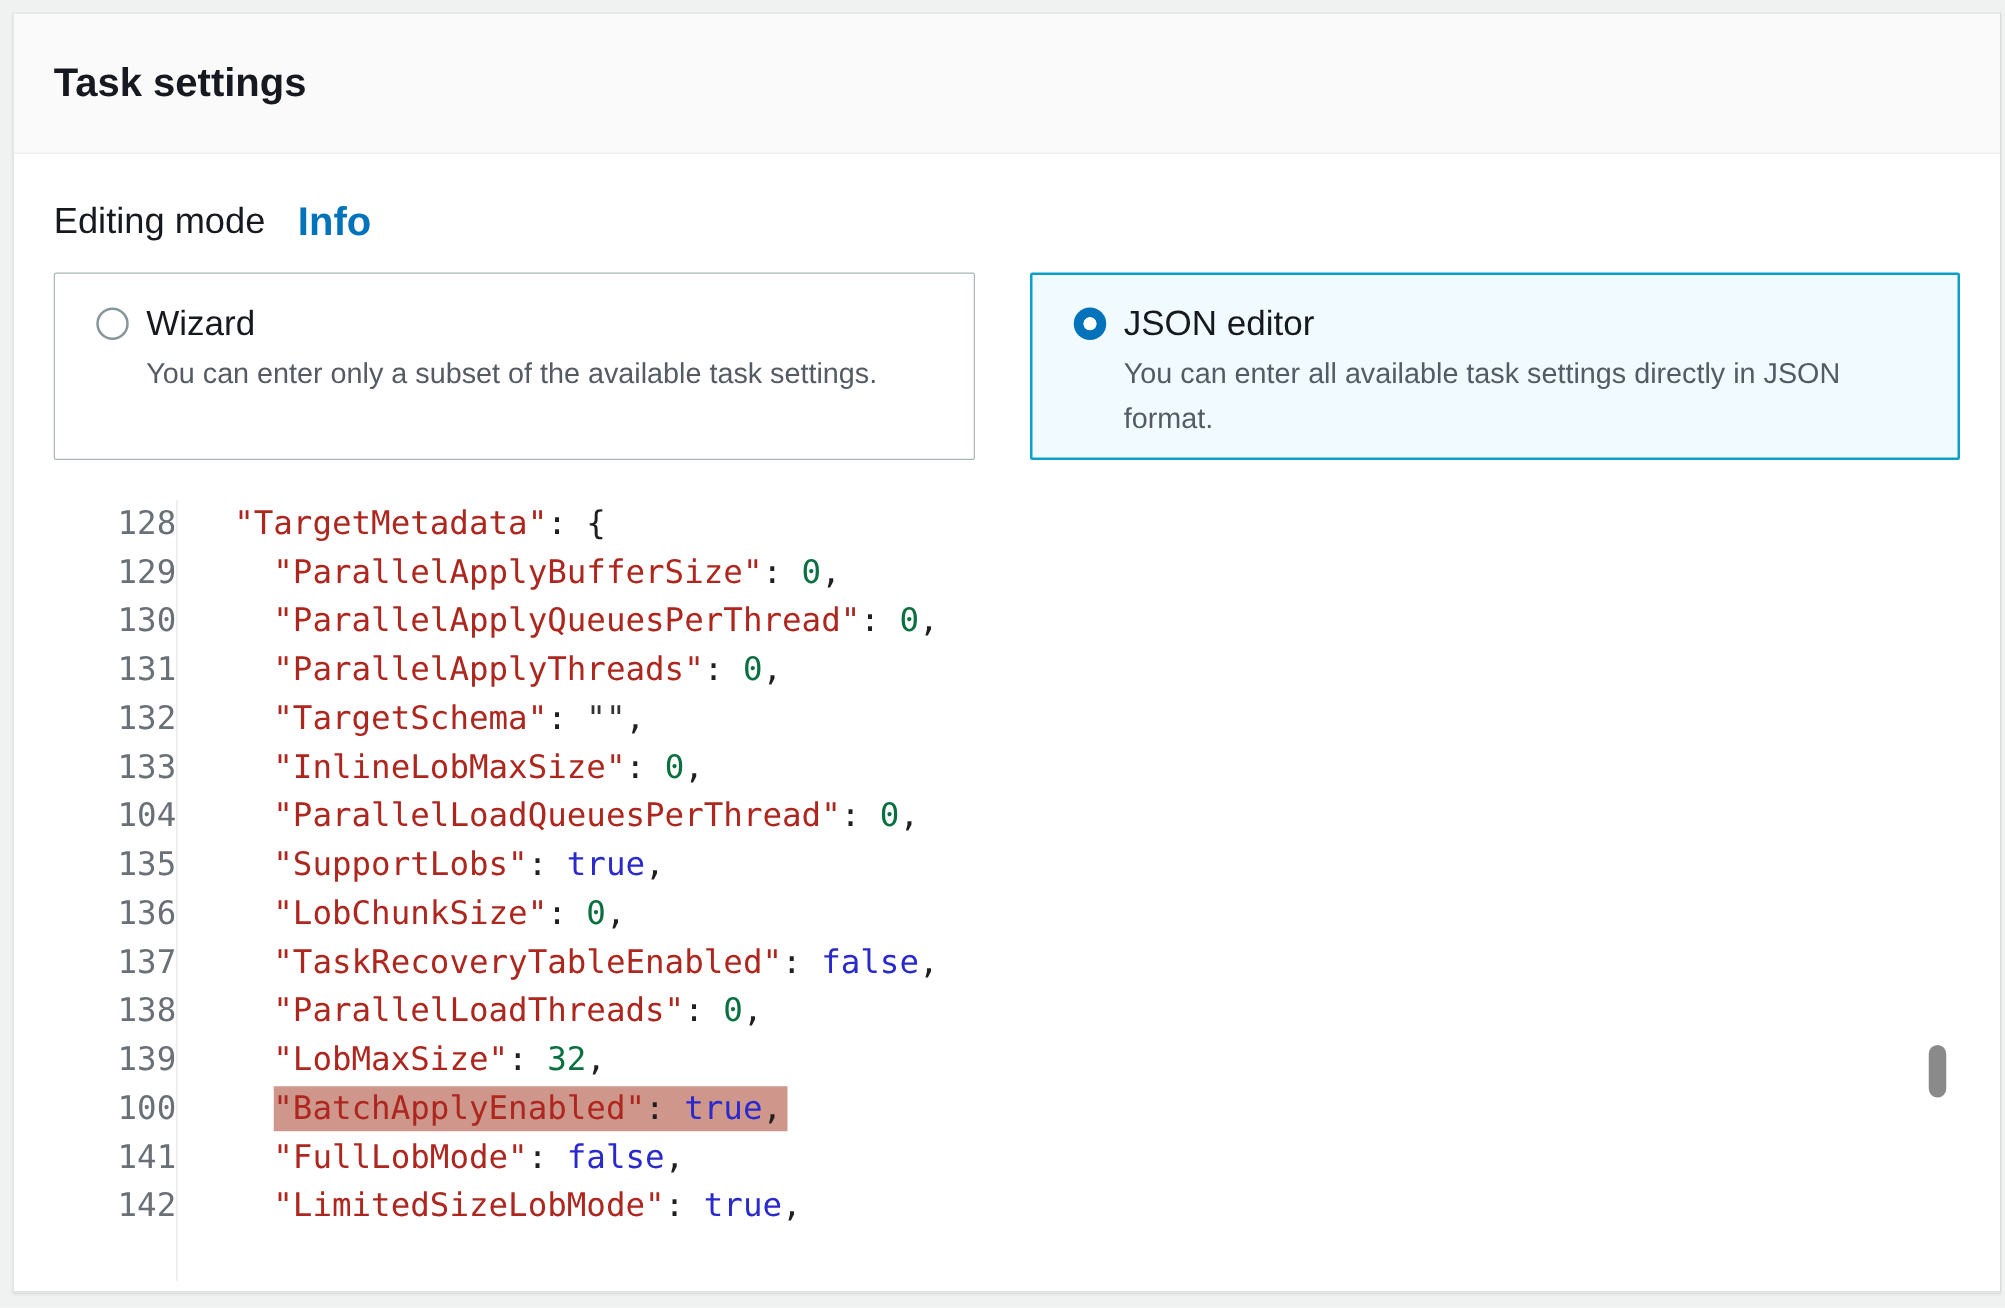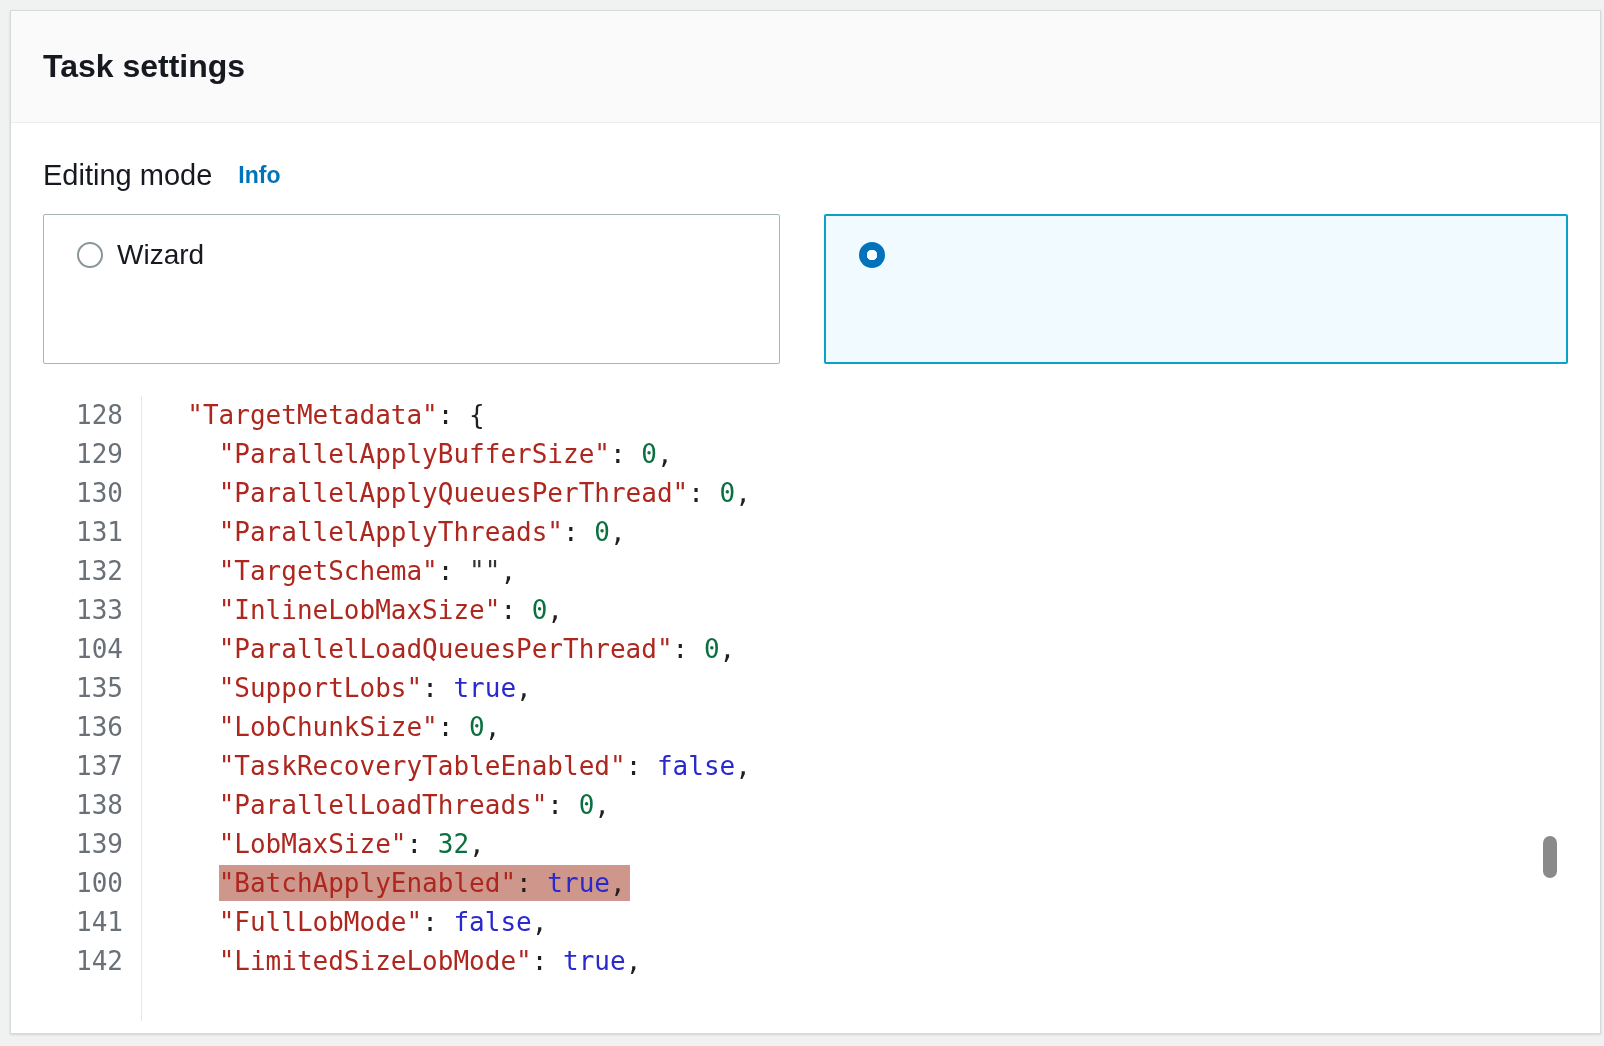--- a/index.html
+++ b/index.html
@@ -13,42 +13,42 @@
   .panel-header {
     height:112px; background:#fafafa; border-bottom:1px solid #eaeded;
     display:flex; align-items:center; padding:0 32px;
   }
   .panel-title { font-size:32px; font-weight:700; color:#16191f; }
 
   .panel-content { padding:36px 32px 0 32px; }
 
   .field-label-row { display:flex; align-items:center; margin-bottom:22px; }
   .field-label { font-size:29px; color:#16191f; }
-  .info-link { font-size:23px; font-weight:700; color:#0073bb; margin-left:26px; cursor:pointer; }
+  .info-link { font-size:32px; font-weight:700; color:#0073bb; margin-left:26px; cursor:pointer; }
 
   .options-row { display:flex; gap:44px; margin-bottom:32px; }
   .option-card {
     height:150px; border-radius:2px; padding:22px 28px 0 33px;
     display:flex; align-items:flex-start; cursor:pointer;
   }
   .option-card.unselected { width:740px; border:1px solid #aab7b8; background:#ffffff; }
   .option-card.selected   { width:747px; border:2px solid #0aa0c8; background:#f1faff; padding-top:21px; }
 
   .radio { width:26px; height:26px; border-radius:50%; flex:0 0 auto; margin-top:5px; }
   .radio.off { border:2px solid #87969a; background:#ffffff; }
   .radio.on  { background:radial-gradient(circle, #ffffff 0 5px, #0273bb 5.5px); }
 
   .option-text { margin-left:14px; }
   .option-title { font-size:28px; color:#16191f; line-height:36px; }
   .option-desc  { font-size:23px; color:#545b64; line-height:36px; margin-top:3px; }
   .option-card.selected .option-desc { max-width:630px; }
 
   .editor { display:flex; min-height:625px; }
   .gutter {
-    width:99px; border-right:1px solid #e6e6e6; padding-right:18px; padding-bottom:36px;
+    width:99px; border-right:1px solid #e6e6e6; padding-right:0; padding-bottom:36px;
     text-align:right; font-family:"DejaVu Sans Mono", monospace;
     font-size:26px; line-height:39px; color:#697077;
   }
   .code-col { flex:1; padding-left:14px; overflow:hidden; }
   .code-line {
     font-family:"DejaVu Sans Mono", monospace; font-size:26px; line-height:39px;
     white-space:pre; color:#1f1f1f;
   }
   .tok-indent { color:#1f1f1f; }
   .tok-plain  { color:#1f1f1f; }
@@ -78,25 +78,30 @@
       <span class="field-label">Editing mode</span>
       <span class="info-link">Info</span>
     </div>
 
     <div class="options-row">
 
       <div class="option-card unselected">
         <span class="radio off"></span>
         <div class="option-text">
           <div class="option-title">Wizard</div>
+          <div class="option-desc">You can enter only a subset of the available task settings.</div>
         </div>
       </div>
 
       <div class="option-card selected">
         <span class="radio on"></span>
+        <div class="option-text">
+          <div class="option-title">JSON editor</div>
+          <div class="option-desc">You can enter all available task settings directly in JSON format.</div>
+        </div>
       </div>
 
     </div>
 
     <div class="editor">
       <div class="gutter">
           <div class="line-number">128</div>
           <div class="line-number">129</div>
           <div class="line-number">130</div>
           <div class="line-number">131</div>

